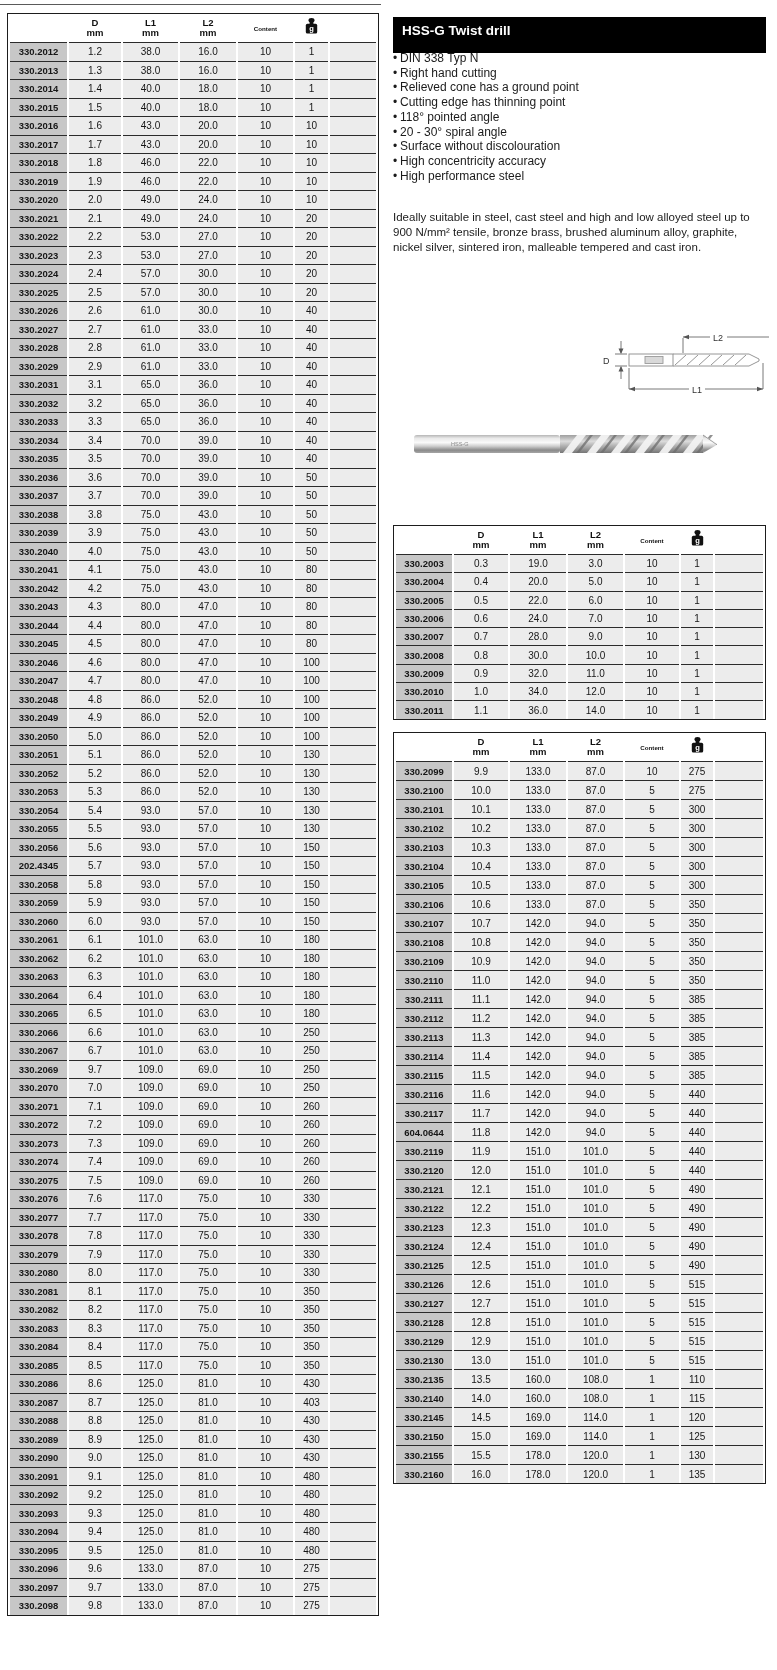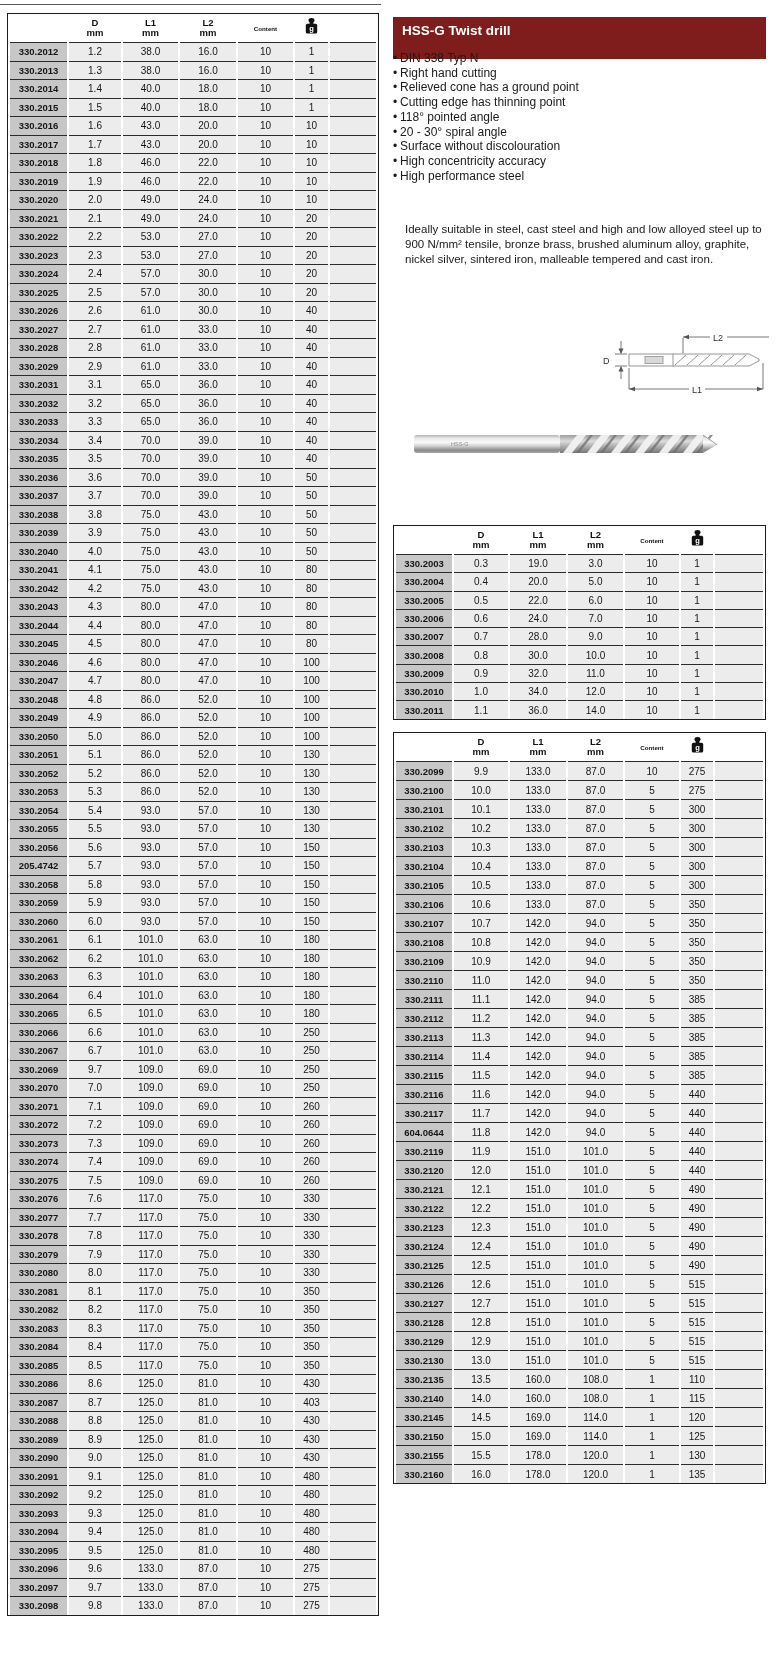--- a/index.html
+++ b/index.html
@@ -19,27 +19,27 @@
   table.spec td.art{background:#c7c7c7;font-weight:bold;font-size:9.5px;}
   .t-left{left:7px;top:13px;width:372px;}
   .t-left td{height:17.5px;}
   .t-small{top:508px;left:0;width:373px;}
   .t-small td{height:17.3px;}
   .t-large{top:715px;left:0;width:373px;}
   .t-large td{height:18px;}
 
   
   .right-col{position:absolute;left:393px;top:17px;width:373px;height:1630px;}
-  .banner{position:absolute;left:0;top:0;width:100%;height:42px;background:#7f1d1d;}
+  .banner{position:absolute;left:0;top:0;width:100%;height:36px;background:#000000;}
   .banner span{display:block;padding-left:9px;line-height:28px;color:#fff;
                font-weight:bold;font-size:13.5px;}
   .bullets{position:absolute;left:0;top:34px;width:100%;}
   .bullet{font-size:12px;line-height:14.7px;color:#1b1b1b;}
   .bullet .dot{display:inline-block;width:7px;}
-  .desc{position:absolute;left:0;top:193px;width:100%;margin:12px;
+  .desc{position:absolute;left:0;top:193px;width:100%;margin:0;
         font-size:11.5px;line-height:14.8px;color:#1b1b1b;}
   .diagram{position:absolute;left:200px;top:313px;}
   .photo{position:absolute;left:20px;top:409px;}
   .dim-text{font-size:9px;fill:#333;font-family:"Liberation Sans",sans-serif;}
 </style>
 </head>
 <body>
 
 <div class="page">
   <div class="top-rule"></div>
@@ -472,21 +472,21 @@
         <tr>
           <td class="art">330.2056</td>
           <td class="val">5.6</td>
           <td class="val">93.0</td>
           <td class="val">57.0</td>
           <td class="val">10</td>
           <td class="val">150</td>
           <td class="val"></td>
         </tr>
         <tr>
-          <td class="art">205.4742</td>
+          <td class="art">202.4345</td>
           <td class="val">5.7</td>
           <td class="val">93.0</td>
           <td class="val">57.0</td>
           <td class="val">10</td>
           <td class="val">150</td>
           <td class="val"></td>
         </tr>
         <tr>
           <td class="art">330.2058</td>
           <td class="val">5.8</td>

